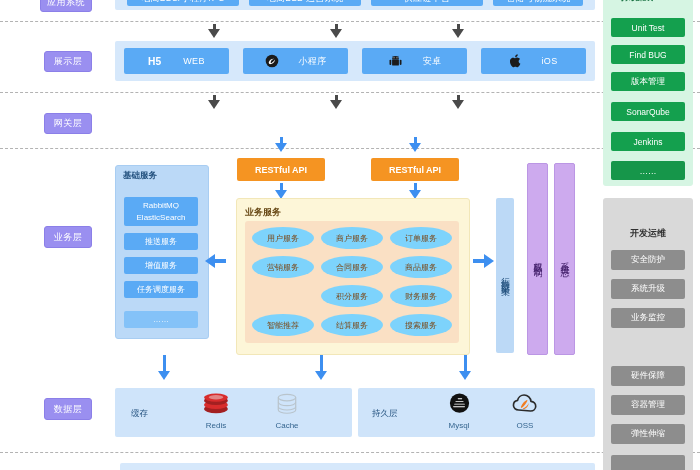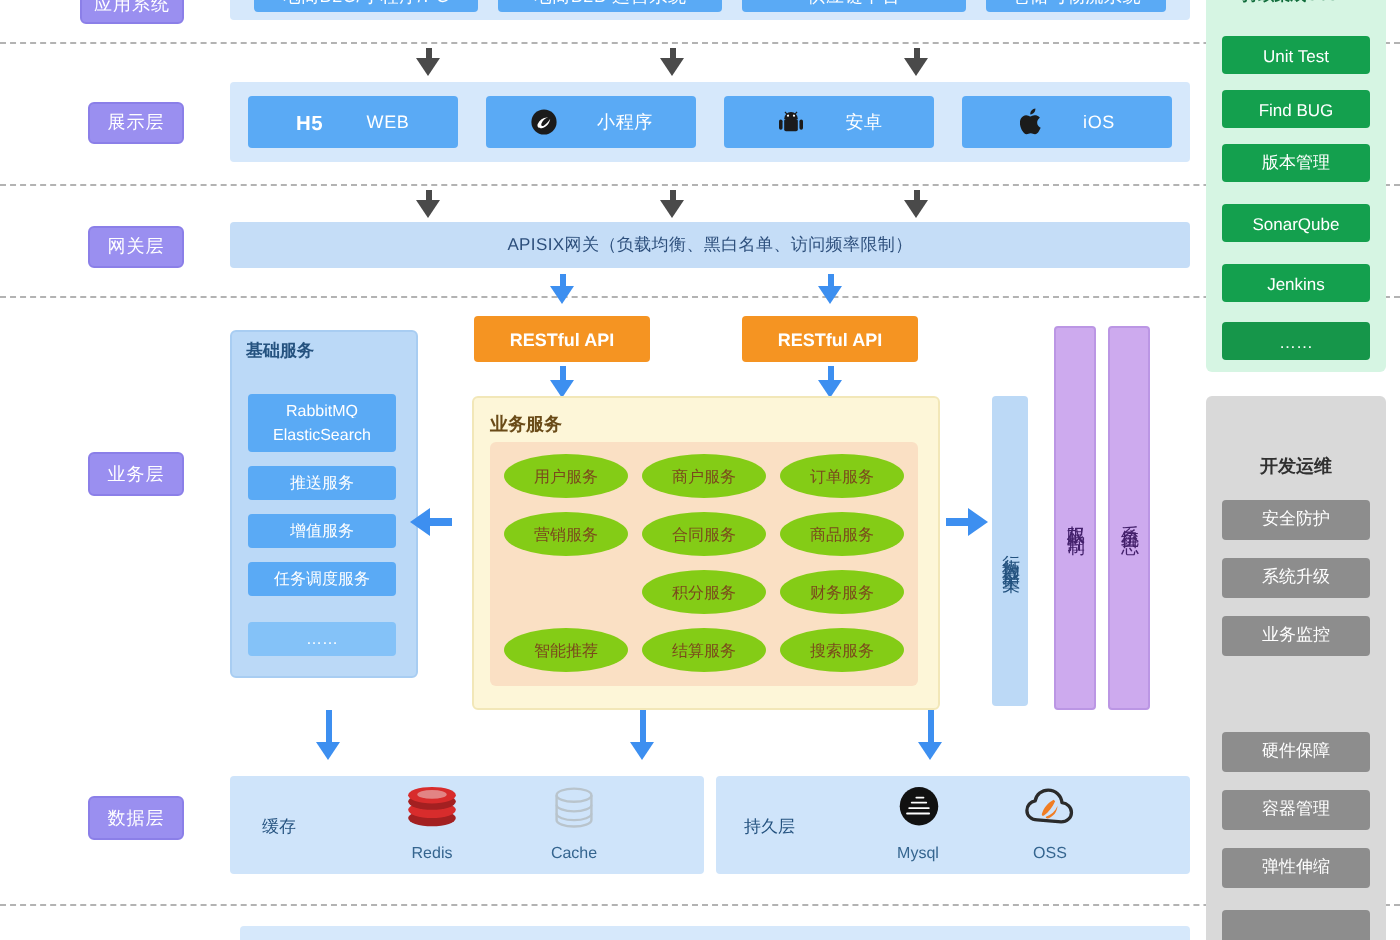--- a/index.html
+++ b/index.html
@@ -59,21 +59,21 @@
   .infra-item.faded{background:#84c2f8;}
 
   #svc-panel{
     position:absolute;background:#fdf6d8;border:1px solid #f2e7b8;border-radius:3px;
   }
   #svc-title{position:absolute;font-size:9px;color:#6a4b18;font-weight:bold;}
   #svc-inner{
     position:absolute;background:#fae0c4;border-radius:3px;
   }
   .svc-pill{
-    position:absolute;background:#84cc16;border-radius:50%;
+    position:absolute;background:#7dd3fc;border-radius:50%;
     color:#7a4a1c;font-size:8px;display:flex;align-items:center;justify-content:center;
   }
 
   .vcol{
     position:absolute;border-radius:2px;display:flex;align-items:center;justify-content:center;
   }
   .vcol span{
     writing-mode:vertical-rl;text-orientation:upright;font-size:9px;letter-spacing:2px;
   }
   .vcol.blue{background:#bcd9f6;}
@@ -197,23 +197,20 @@
   <div class="arrow-stem" style="left:213px;top:95px;height:7px;"></div>
   <div class="arrow-down" style="left:208px;top:100px;"></div>
   <div class="arrow-stem" style="left:335px;top:95px;height:7px;"></div>
   <div class="arrow-down" style="left:330px;top:100px;"></div>
   <div class="arrow-stem" style="left:457px;top:95px;height:7px;"></div>
   <div class="arrow-down" style="left:452px;top:100px;"></div>
 
   <div class="layer-tag" style="left:44px;top:113px;width:46px;height:19px;">
     <span>网关层</span>
   </div>
-  <div id="gateway-bar" style="left:115px;top:111px;width:480px;height:23px;">
-    <span>APISIX网关（负载均衡、黑白名单、访问频率限制）</span>
-  </div>
 
   <div class="dashed" style="top:148px;"></div>
 
   <div class="barrow-stem" style="left:280px;top:137px;height:8px;"></div>
   <div class="barrow-down" style="left:275px;top:143px;"></div>
   <div class="barrow-stem" style="left:414px;top:137px;height:8px;"></div>
   <div class="barrow-down" style="left:409px;top:143px;"></div>
 
   <div style="position:absolute;left:237px;top:158px;width:88px;height:23px;background:#f59422;border-radius:2px;color:#fff;font-size:9px;display:flex;align-items:center;justify-content:center;font-weight:bold;">
     <span>RESTful API</span>

